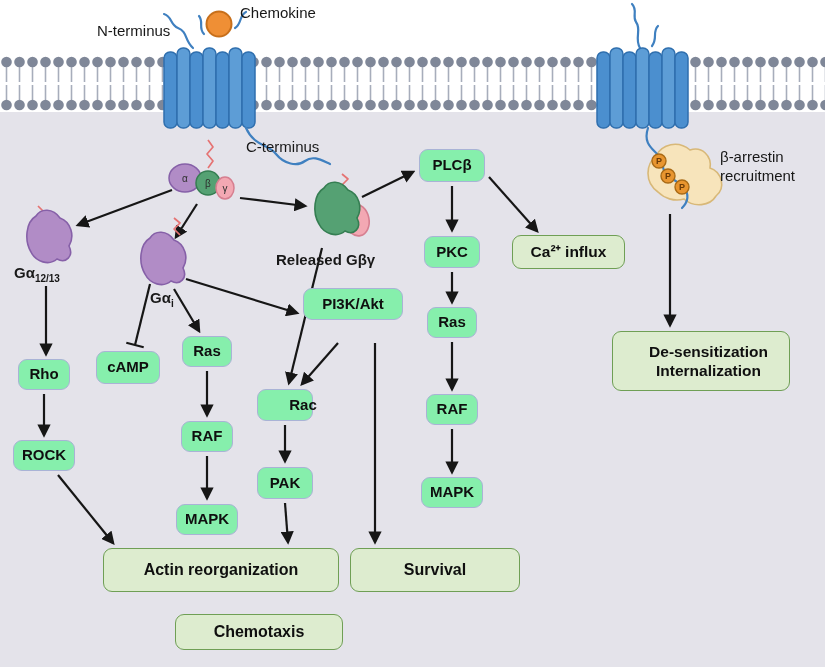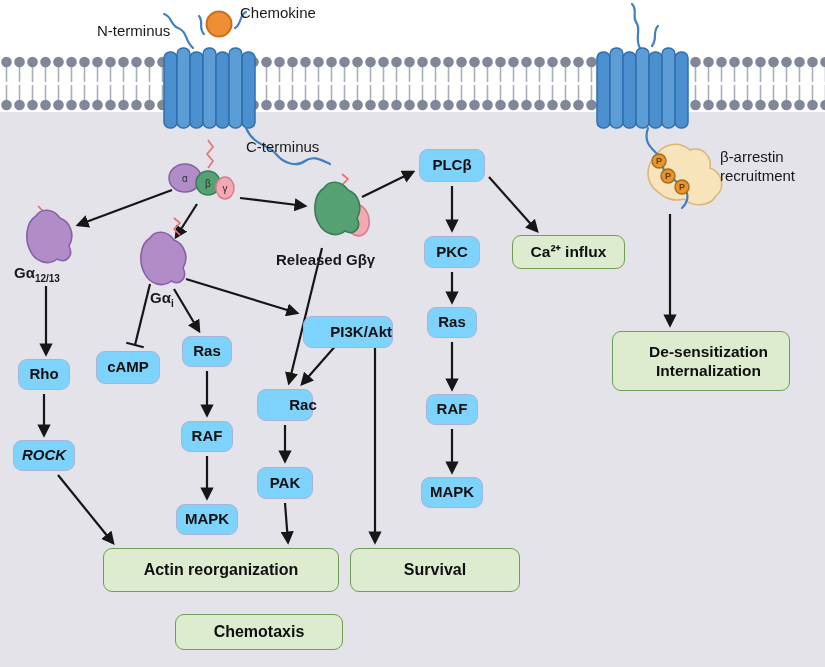--- a/index.html
+++ b/index.html
@@ -6,21 +6,21 @@
   html,body { background:#ffffff; }
   body { font-family:"Liberation Sans", sans-serif; }
   #canvas { position:relative; width:825px; height:667px; overflow:hidden; background:#ffffff; }
   #art { position:absolute; left:0; top:0; }
   .node, .outcome {
     position:absolute; display:flex; flex-direction:column;
     align-items:center; justify-content:center;
     font-weight:700; color:#0f0f0f; border-radius:9px;
     font-size:15px; line-height:1.25; text-align:center; white-space:nowrap;
   }
-  .node { background:#7dd3fc; border:1.6px solid #a9b3d6; }
+  .node { background:#86efac; border:1.6px solid #a9b3d6; }
   .outcome { background:#ddeccf; border:1.6px solid #6f9f55; font-size:15.5px; }
   .lbl { position:absolute; font-size:15px; color:#181818; white-space:nowrap; }
   .bold { font-weight:700; }
   .lbl sub { font-size:10px; }
   .ar { stroke:#161616; stroke-width:2.2px; }
   .sq { stroke:#3f80c0; stroke-width:2.2px; fill:none; stroke-linecap:round; }
   .zz { stroke:#e57373; stroke-width:1.7px; fill:none; stroke-linejoin:round; }
 </style>
 </head>
 <body>
@@ -141,38 +141,38 @@
   <div class="node" style="left:426px; top:394px; width:52px; height:31px;">
       <span>RAF</span>
     </div>
   <div class="node" style="left:421px; top:477px; width:62px; height:31px;">
       <span>MAPK</span>
     </div>
 
   <div class="node" style="left:18px; top:359px; width:52px; height:31px;">
       <span>Rho</span>
     </div>
-  <div class="node" style="left:13px; top:440px; width:62px; height:31px;font-style:italic;">
+  <div class="node" style="left:13px; top:440px; width:62px; height:31px;">
       <span>ROCK</span>
     </div>
 
   <div class="node" style="left:96px; top:351px; width:64px; height:33px;">
       <span>cAMP</span>
     </div>
   <div class="node" style="left:182px; top:336px; width:50px; height:31px;">
       <span>Ras</span>
     </div>
   <div class="node" style="left:181px; top:421px; width:52px; height:31px;">
       <span>RAF</span>
     </div>
   <div class="node" style="left:176px; top:504px; width:62px; height:31px;">
       <span>MAPK</span>
     </div>
 
-  <div class="node" style="left:303px; top:316px; width:90px; height:32px;align-items:flex-end;">
+  <div class="node" style="left:303px; top:288px; width:100px; height:32px;">
       <span>PI3K/Akt</span>
     </div>
   <div class="node" style="left:257px; top:389px; width:56px; height:32px;padding-left:36px;">
       <span>Rac</span>
     </div>
   <div class="node" style="left:257px; top:467px; width:56px; height:32px;">
       <span>PAK</span>
     </div>
 
   <div class="outcome" style="left:512px; top:235px; width:113px; height:34px;">

